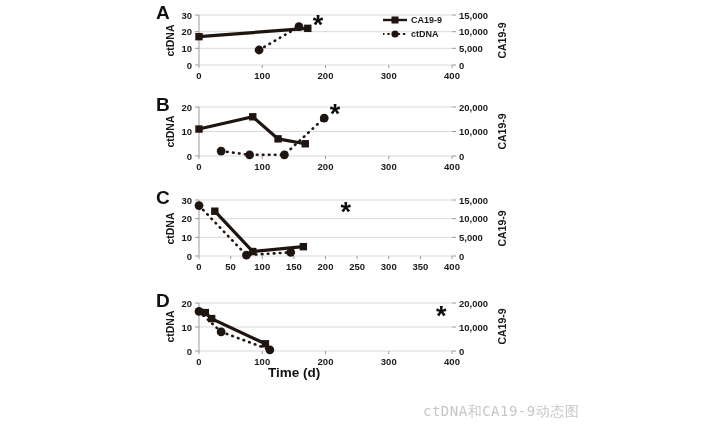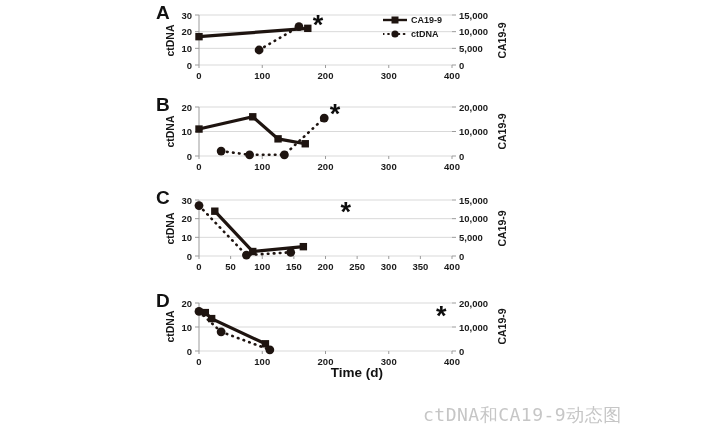--- a/index.html
+++ b/index.html
@@ -10,24 +10,24 @@
         font-weight:bold;font-size:10.5px;transform:rotate(-90deg);color:#1a1a1a;}
   .yrlab{position:absolute;left:479px;width:46px;height:13px;text-align:center;
         font-weight:bold;font-size:10.5px;transform:rotate(-90deg);color:#1a1a1a;}
   svg.plot{position:absolute;}
   .tk{font:bold 9.5px "Liberation Sans",sans-serif;fill:#1a1a1a;}
   .tkx{font:bold 9.5px "Liberation Sans",sans-serif;fill:#1a1a1a;}
   .ast{font:bold 27px "Liberation Sans",sans-serif;fill:#0d0d0d;}
   .legend{position:absolute;left:383px;top:13px;}
   .lg-row{display:flex;align-items:center;height:14px;}
   .lg-row span{font-weight:bold;font-size:9px;margin-left:4px;color:#1a1a1a;}
-  .xlabel{position:absolute;left:268px;top:365px;width:115px;text-align:right;
+  .xlabel{position:absolute;left:268px;top:365px;width:115px;text-align:left;
           font-weight:bold;font-size:13.5px;color:#111;}
   .caption{position:absolute;left:423px;top:403px;font-family:"DejaVu Sans Mono",monospace;
-           font-size:18px;color:#c6c6c6;letter-spacing:0.5px;}
+           font-size:14px;color:#c6c6c6;letter-spacing:0.5px;}
 </style>
 </head>
 <body>
 
 <div class="stage">
 
   <div class="letter" style="top:2px">A</div>
   <div class="ylab" style="top:34px">ctDNA</div>
   <svg class="plot" width="342" height="82" viewBox="0 0 342 82" style="left: 178px; top: 3px;">
       <line x1="21" y1="62" x2="274" y2="62" stroke="#d9d9d9" stroke-width="1"></line>

